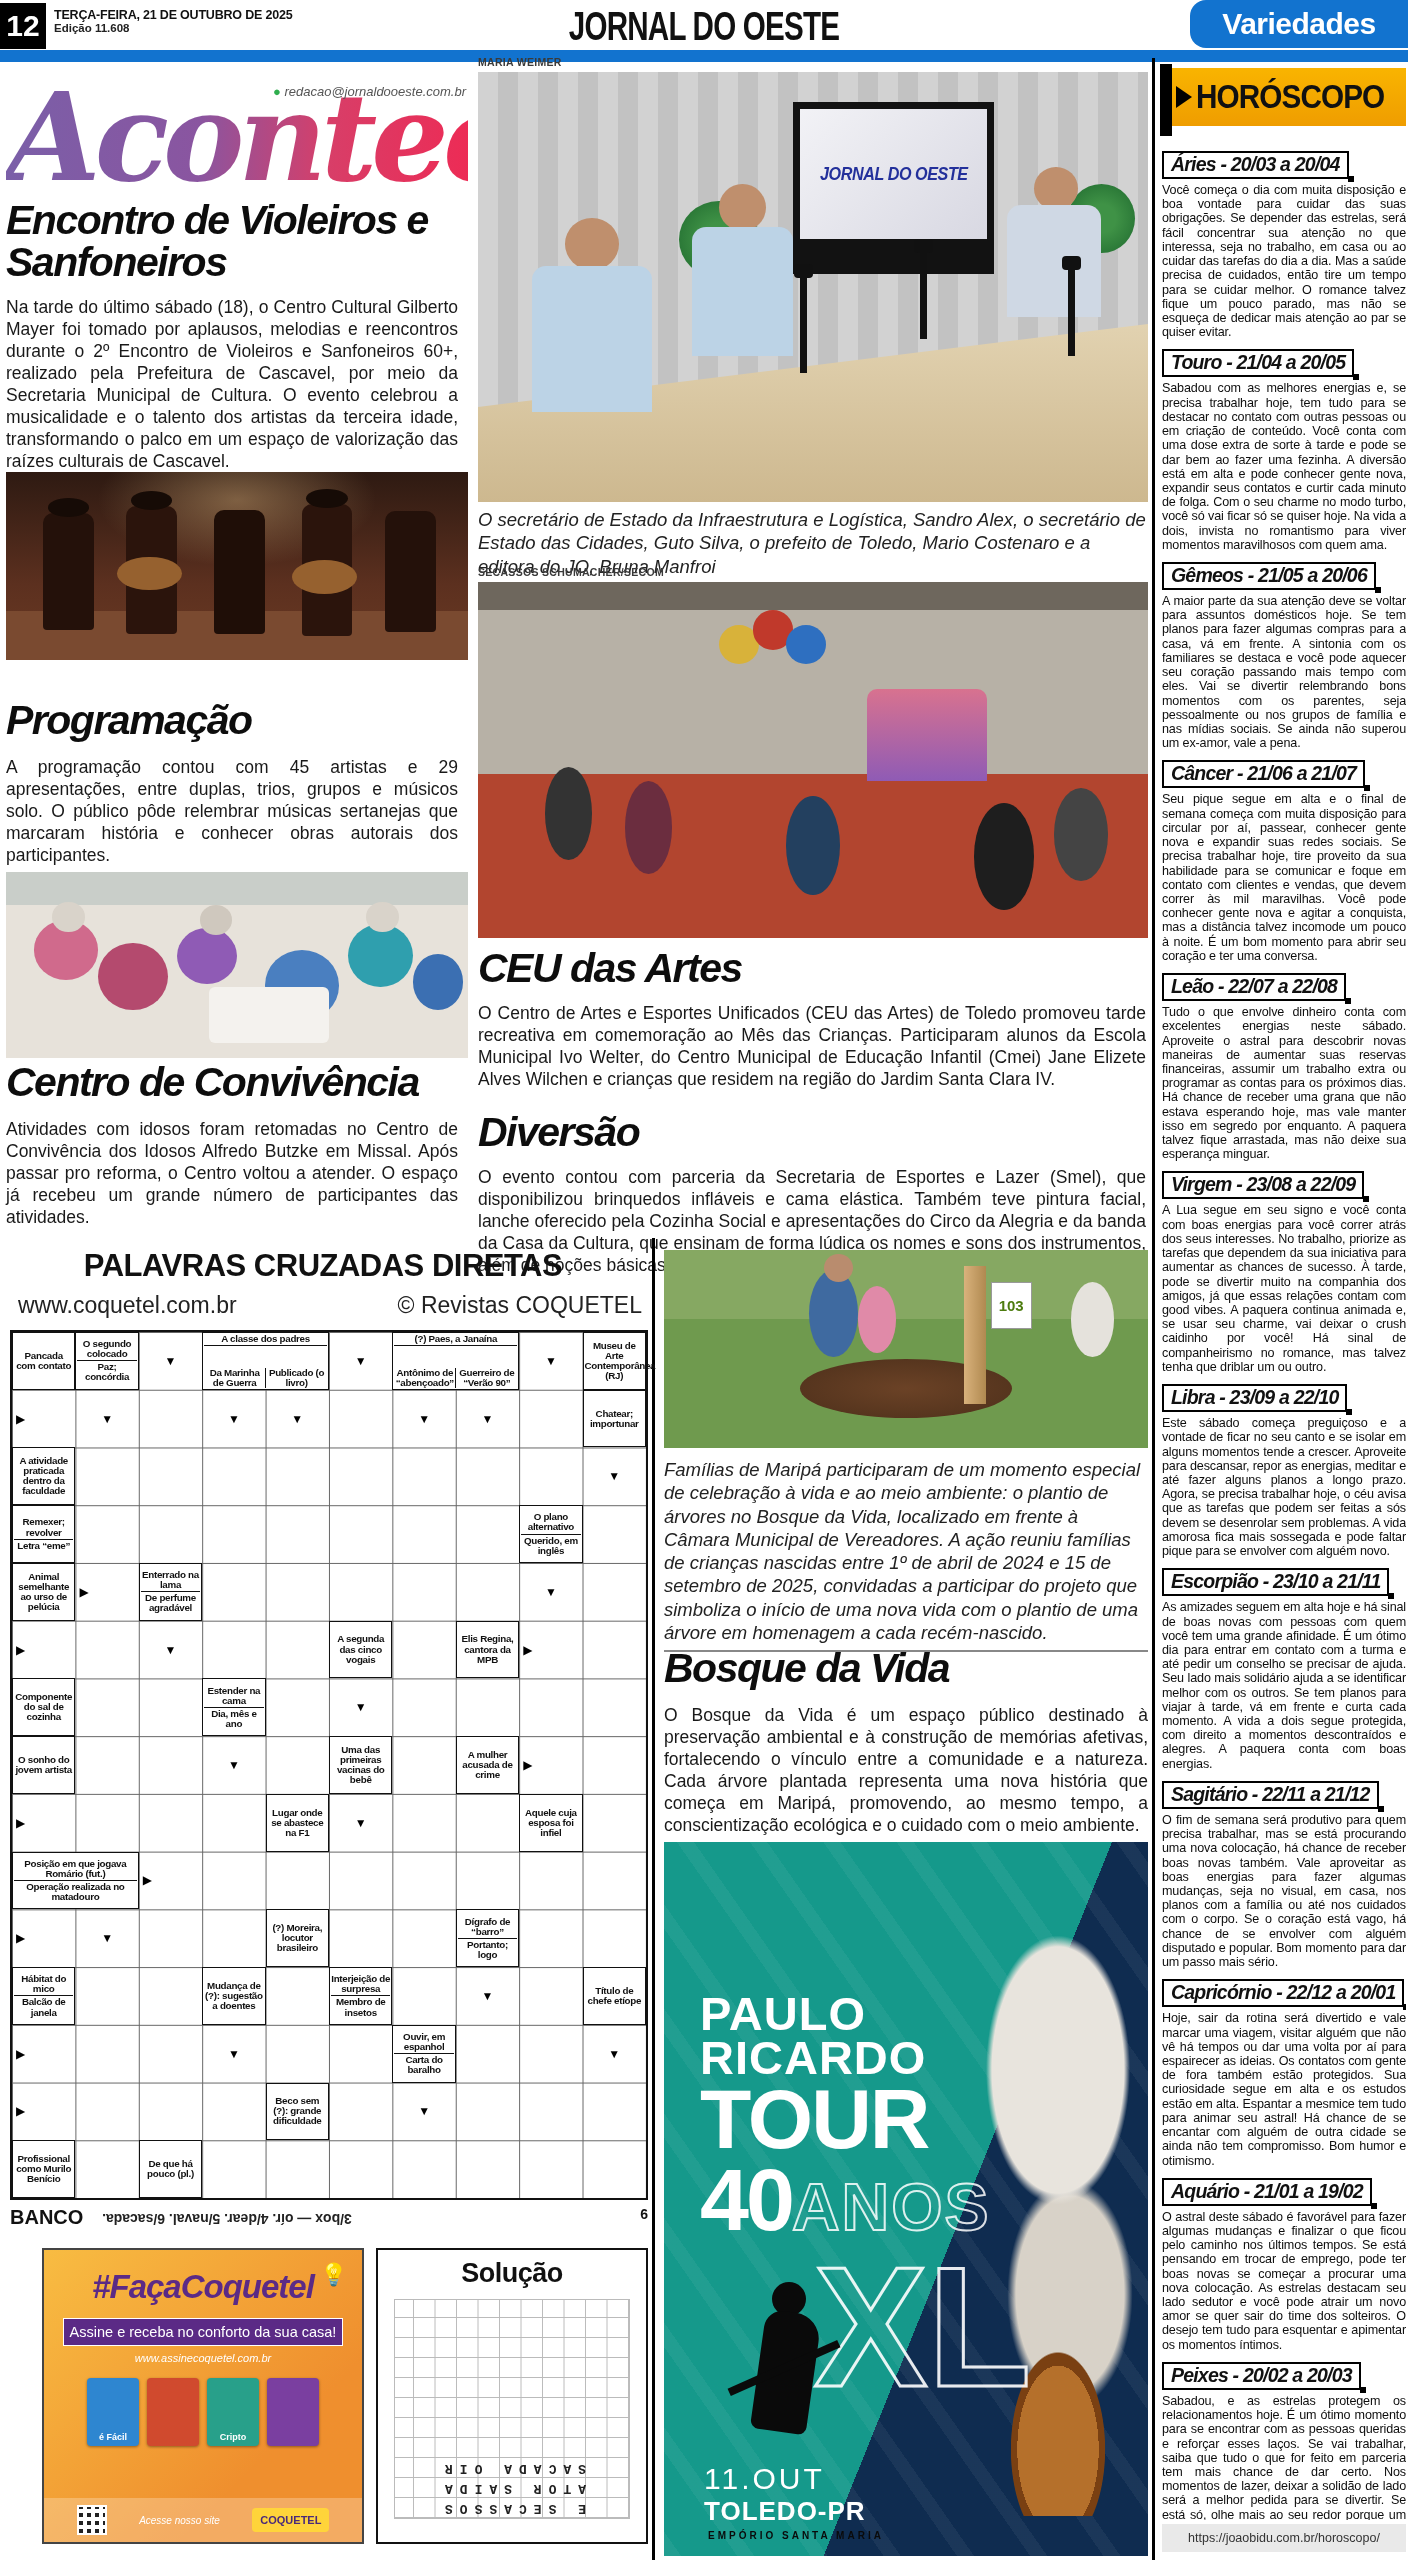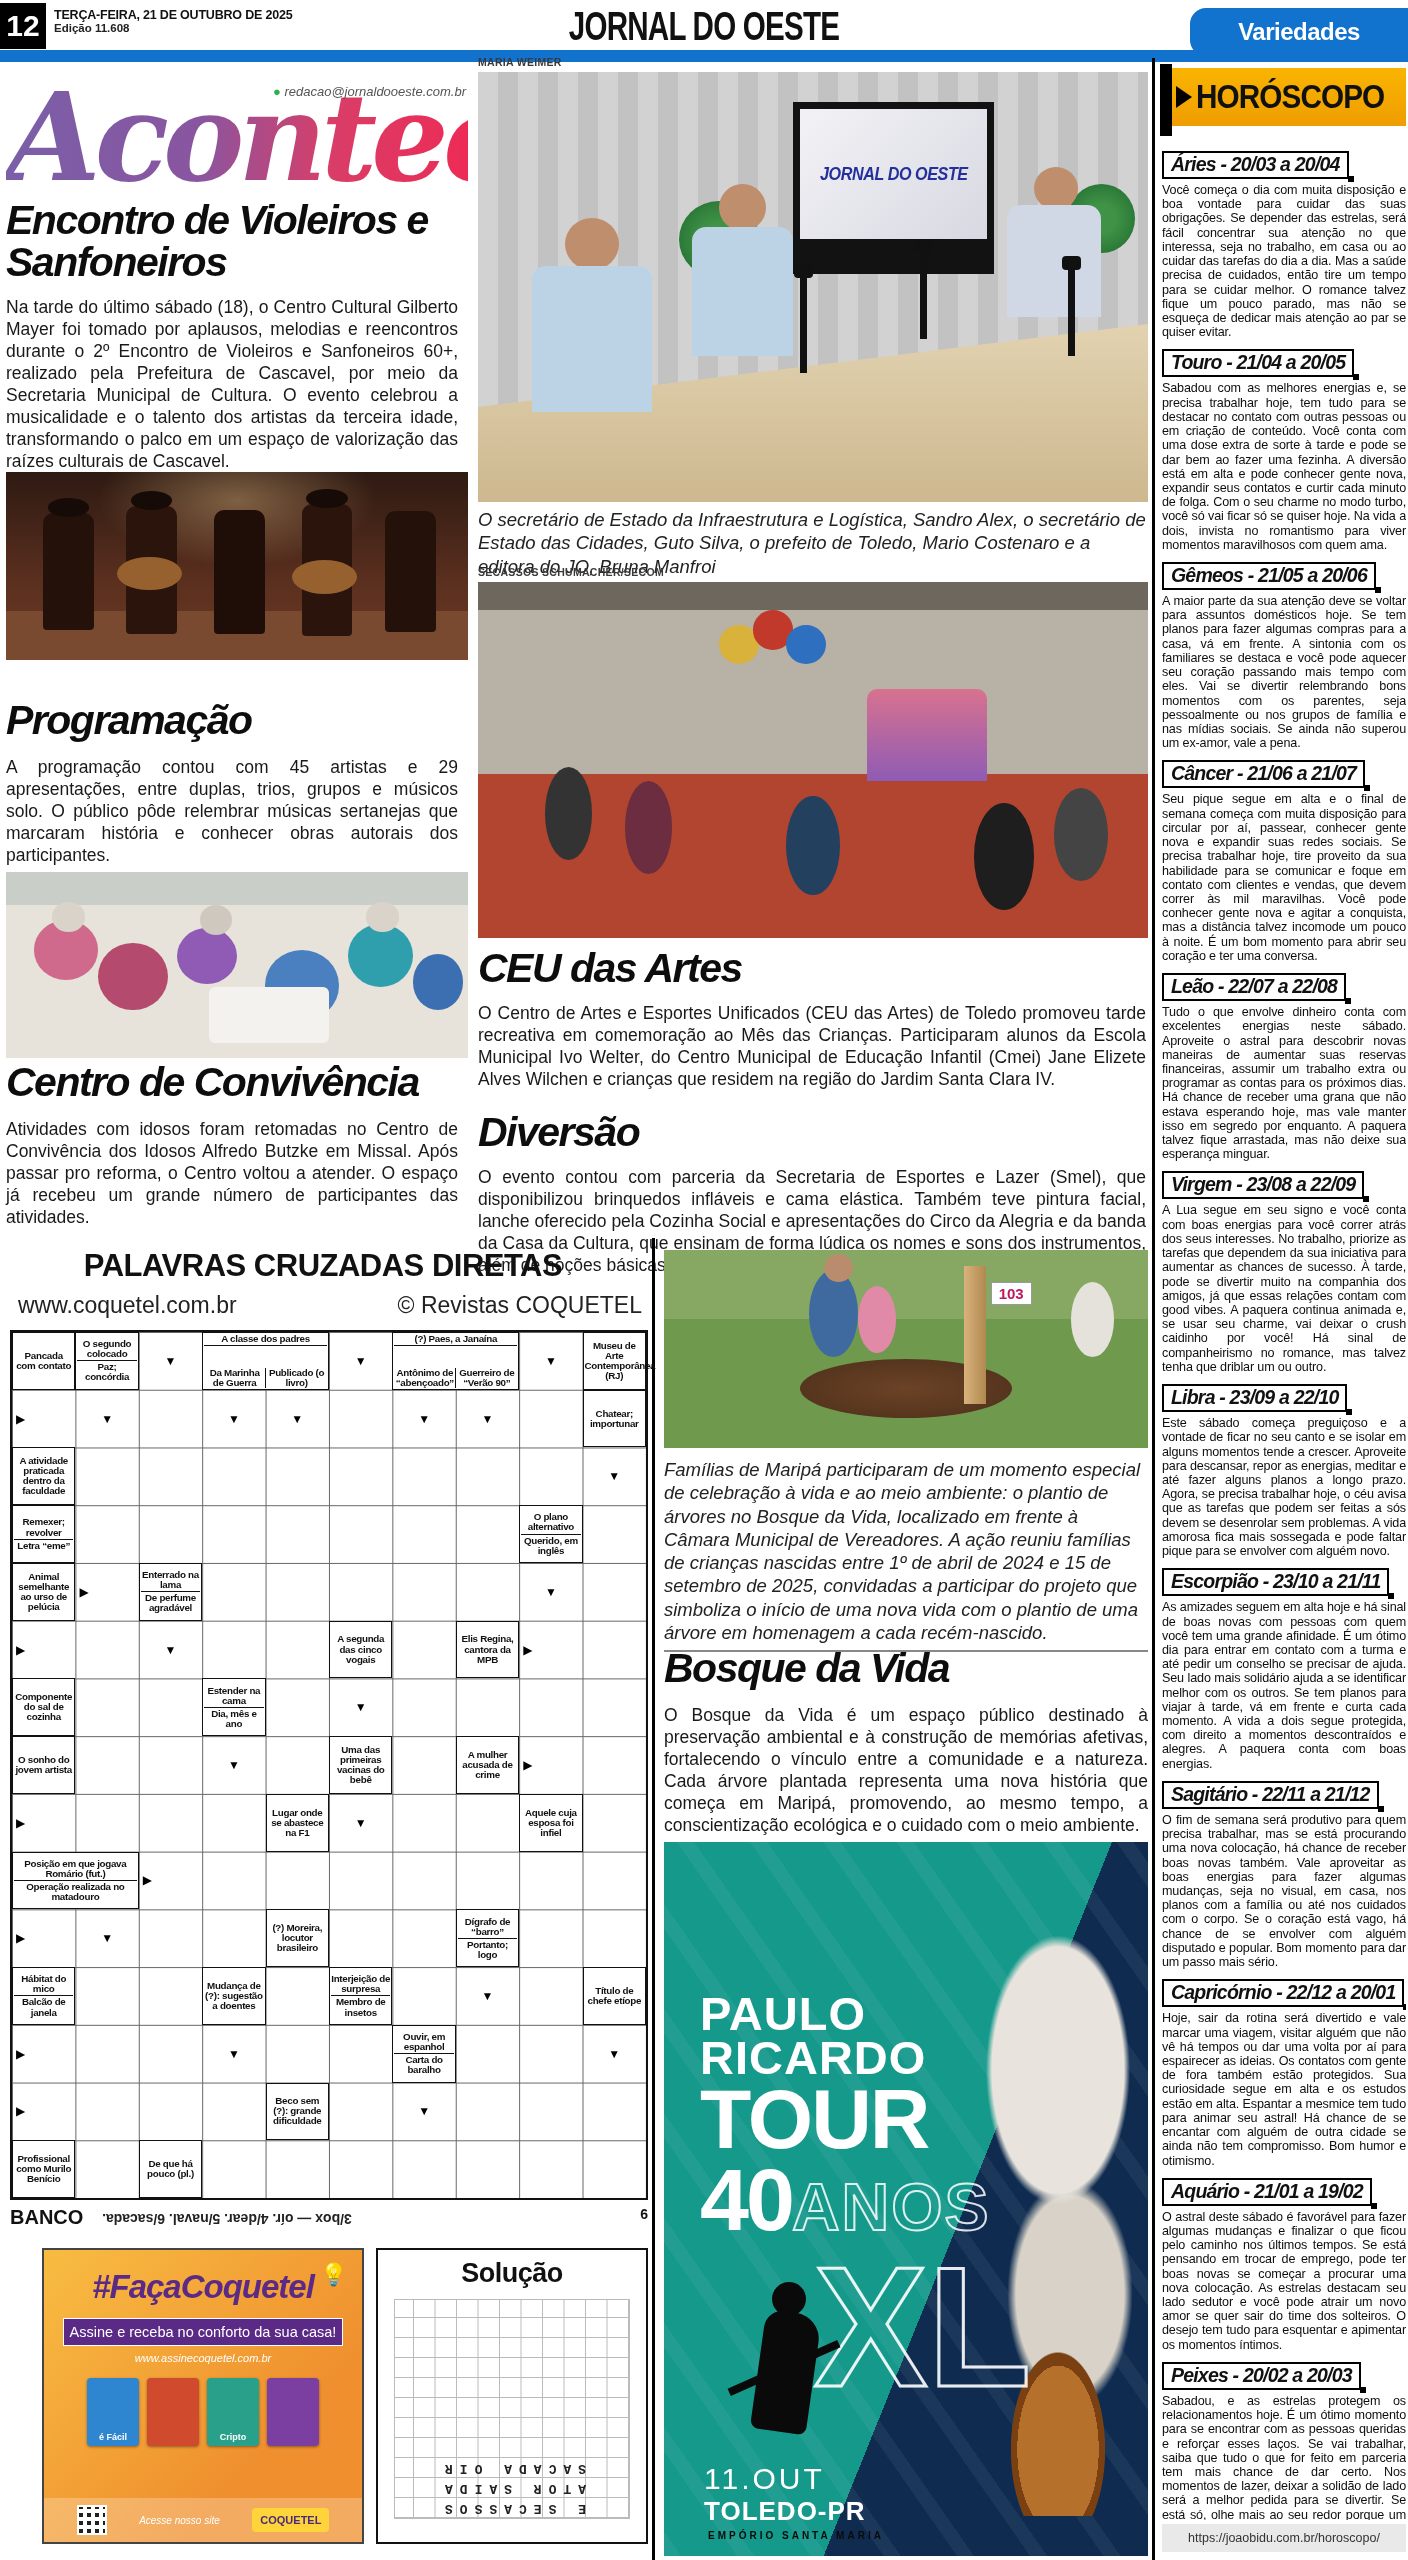--- a/index.html
+++ b/index.html
@@ -6,21 +6,21 @@
   body { background:#888; font-family:"Liberation Sans", sans-serif; }
   #page { position:relative; width:1408px; height:2560px; background:#fff; margin:0 auto; overflow:hidden; color:#111; }
 
   
   .pagenum { position:absolute; left:0; top:3px; width:46px; height:46px; background:#000000; color:#fff; font-weight:900; font-size:30px; display:flex; align-items:center; justify-content:center; }
   .dateline { position:absolute; left:54px; top:8px; line-height:1.15; }
   .dateline .d1 { font-weight:700; font-size:12.5px; letter-spacing:-.2px; }
   .dateline .d2 { font-size:11.5px; font-weight:700; color:#222; }
   .masthead { position:absolute; left:50%; top:6px; transform:translateX(-50%); font-weight:900; font-size:37px; letter-spacing:-1px; white-space:nowrap; }
   .masthead span { display:inline-block; transform:scaleX(.8) scaleY(1.1); }
-  .variedades { position:absolute; right:0; top:8px; width:218px; height:48px; background:#1273cf; border-radius:16px 0 0 16px; color:#fff; font-weight:900; font-size:24px; display:flex; align-items:center; justify-content:center; letter-spacing:-.5px; }
+  .variedades { position:absolute; right:0; top:0; width:218px; height:48px; background:#1273cf; border-radius:16px 0 0 16px; color:#fff; font-weight:900; font-size:30px; display:flex; align-items:center; justify-content:center; letter-spacing:-.5px; }
   .hdr-bar { position:absolute; left:0; top:50px; width:100%; height:12px; background:#1273cf; }
 
   
   .acontece { position:absolute; left:6px; top:58px; width:462px; height:190px; }
   .acontece .logo { font-family:"DejaVu Serif", serif; font-style:italic; font-weight:bold; font-size:122px; line-height:1.3; background:linear-gradient(92deg,#7a5fa8 0%,#8a55a0 42%,#d83e68 70%,#ed2b55 100%); -webkit-background-clip:text; background-clip:text; color:transparent; letter-spacing:-6px; }
   .email { position:absolute; right:2px; top:26px; font-style:italic; font-size:13px; color:#555; }
   .email b { color:#2fae4e; font-style:normal; }
   h1.art { font-style:italic; font-weight:700; letter-spacing:-1.5px; line-height:1.02; color:#0d0d0d; }
   .t-left { position:absolute; left:6px; width:452px; }
   .body-txt { font-size:17.5px; line-height:1.26; text-align:justify; color:#191919; }
@@ -47,21 +47,21 @@
   .mic { position:absolute; width:7px; background:#111; }
   .mic i { position:absolute; top:-14px; left:-6px; width:19px; height:14px; background:#111; border-radius:4px; }
   .head { position:absolute; border-radius:50%; background:#bf8f6d; }
   .shirt { position:absolute; background:#bcd3e6; border-radius:14px 14px 0 0; }
   .ph-ceu { background:linear-gradient(#6e675d 0 8%, #b7b1a6 8% 54%, #b2452f 54% 100%); }
   .castle { position:absolute; left:58%; top:30%; width:18%; height:26%; background:linear-gradient(#d8728f,#8f5bb5); border-radius:10px 10px 0 0; }
   .balloon { position:absolute; border-radius:50%; }
   .ph-tree { background:linear-gradient(#86a862 0 35%, #6f9a4e 35% 100%); }
   .soil { position:absolute; left:28%; top:55%; width:44%; height:30%; background:radial-gradient(closest-side,#6b4226,#56351e); border-radius:50%; }
   .stake { position:absolute; left:62%; top:8%; width:4.5%; height:70%; background:linear-gradient(90deg,#d9b27c,#b08950); }
-  .tag { position:absolute; left:67.5%; top:16%; background:#fff; color:#be185d; font-weight:700; font-size:15px; padding:2px 7px; border:1px solid #999; }
+  .tag { position:absolute; left:67.5%; top:16%; background:#fff; color:#4d7c0f; font-weight:700; font-size:15px; padding:14px 7px; border:1px solid #999; }
 
   
   .t-mid { position:absolute; left:478px; width:668px; }
   .vline-mid { position:absolute; left:652px; top:1238px; width:3px; height:1322px; background:#000; }
   .vline-h { position:absolute; left:1152px; top:58px; width:2.5px; height:2502px; background:#000; }
 
   
   .cw-title { position:absolute; left:2px; top:1248px; width:642px; text-align:center; font-weight:900; font-size:31px; letter-spacing:-.5px; }
   .cw-site { position:absolute; left:18px; top:1292px; font-size:23px; color:#222; }
   .cw-copy { position:absolute; right:766px; top:1292px; font-size:23px; color:#222; }

